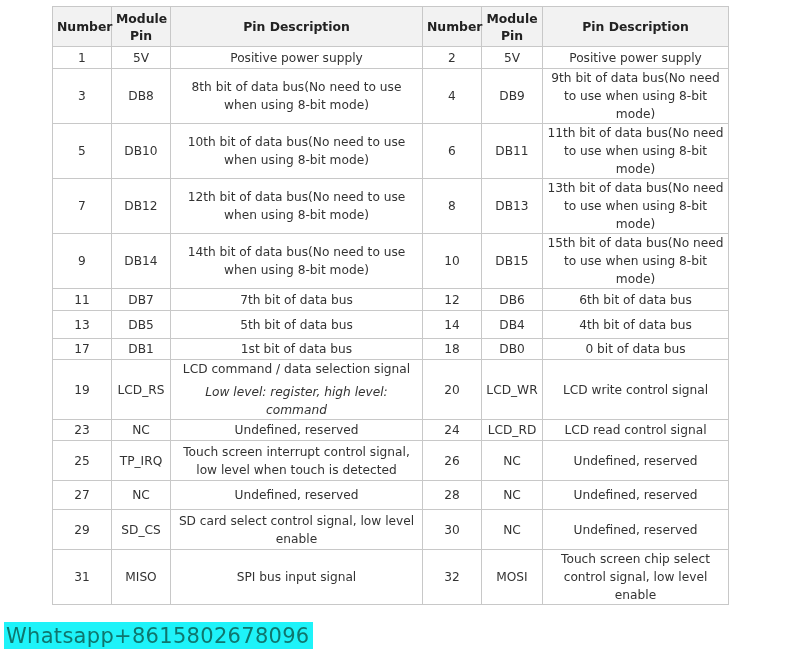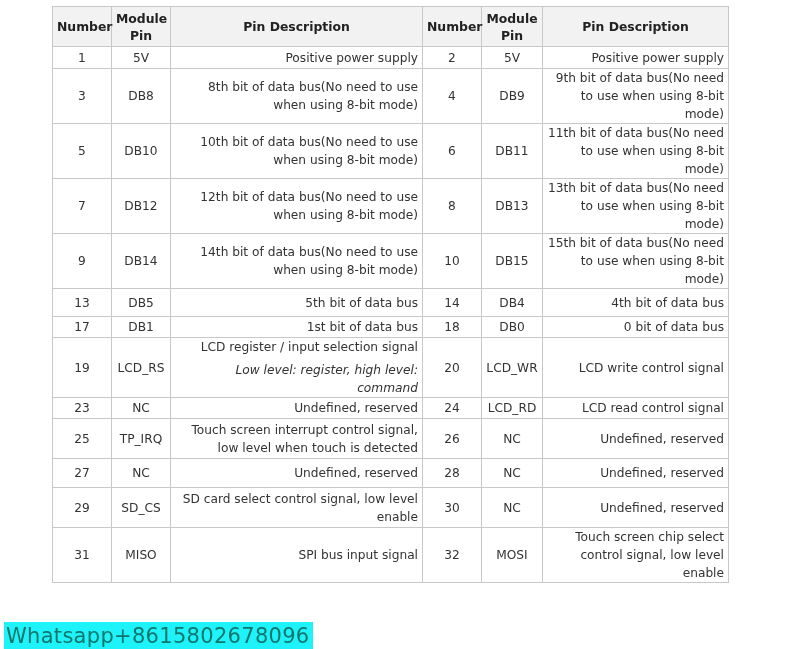--- a/index.html
+++ b/index.html
@@ -9,21 +9,21 @@
                table-layout:fixed; width:676px; font-size:12.2px; }
   table.pins col.num { width:59px; }
   table.pins col.pin { width:59px; }
   table.pins col.desc { width:252px; }
   table.pins col.num2 { width:59px; }
   table.pins col.pin2 { width:61px; }
   table.pins col.desc2 { width:186px; }
   table.pins th, table.pins td { border:1px solid #c8c8c8; padding:0 4px; line-height:18px; vertical-align:middle; }
   table.pins th { background:#f2f2f2; font-weight:bold; color:#222; text-align:center; height:39px; font-size:12.4px; line-height:17px; }
   table.pins td.c { text-align:center; }
-  table.pins td.l { text-align:right; }
+  table.pins td.l { text-align:center; }
   .desc-line2 { display:block; margin-top:5px;font-style:italic; }
   .wm { position:absolute; left:4px; top:622px; height:27px; background:#1ef3f9;
         color:#0f766e; font-size:21px; line-height:28px; padding:0 3px 0 2px;
         font-family:"DejaVu Sans", sans-serif; border-bottom:1px dotted #444; letter-spacing:0.3px; }
 </style>
 </head>
 <body>
 
 <table class="pins">
   <colgroup>
@@ -78,40 +78,48 @@
         <td class="l"><span>13th bit of data bus(No need to use when using 8-bit mode)</span></td>
       </tr>
       <tr style="height: 39px;">
         <td class="c"><span>9</span></td>
         <td class="c"><span>DB14</span></td>
         <td class="l"><span>14th bit of data bus(No need to use when using 8-bit mode)</span></td>
         <td class="c"><span>10</span></td>
         <td class="c"><span>DB15</span></td>
         <td class="l"><span>15th bit of data bus(No need to use when using 8-bit mode)</span></td>
       </tr>
+      <tr style="height: 22px;">
+        <td class="c"><span>11</span></td>
+        <td class="c"><span>DB7</span></td>
+        <td class="l"><span>7th bit of data bus</span></td>
+        <td class="c"><span>12</span></td>
+        <td class="c"><span>DB6</span></td>
+        <td class="l"><span>6th bit of data bus</span></td>
+      </tr>
       <tr style="height: 28px;">
         <td class="c"><span>13</span></td>
         <td class="c"><span>DB5</span></td>
         <td class="l"><span>5th bit of data bus</span></td>
         <td class="c"><span>14</span></td>
         <td class="c"><span>DB4</span></td>
         <td class="l"><span>4th bit of data bus</span></td>
       </tr>
       <tr style="height: 21px;">
         <td class="c"><span>17</span></td>
         <td class="c"><span>DB1</span></td>
         <td class="l"><span>1st bit of data bus</span></td>
         <td class="c"><span>18</span></td>
         <td class="c"><span>DB0</span></td>
         <td class="l"><span>0 bit of data bus</span></td>
       </tr>
       <tr style="height: 50px;">
         <td class="c"><span>19</span></td>
         <td class="c"><span>LCD_RS</span></td>
-        <td class="l"><span>LCD register / input selection signal</span><span class="desc-line2">Low level: register, high level: command</span></td>
+        <td class="l"><span>LCD command / data selection signal</span><span class="desc-line2">Low level: register, high level: command</span></td>
         <td class="c"><span>20</span></td>
         <td class="c"><span>LCD_WR</span></td>
         <td class="l"><span>LCD write control signal</span></td>
       </tr>
       <tr style="height: 21px;">
         <td class="c"><span>23</span></td>
         <td class="c"><span>NC</span></td>
         <td class="l"><span>Undefined, reserved</span></td>
         <td class="c"><span>24</span></td>
         <td class="c"><span>LCD_RD</span></td>

